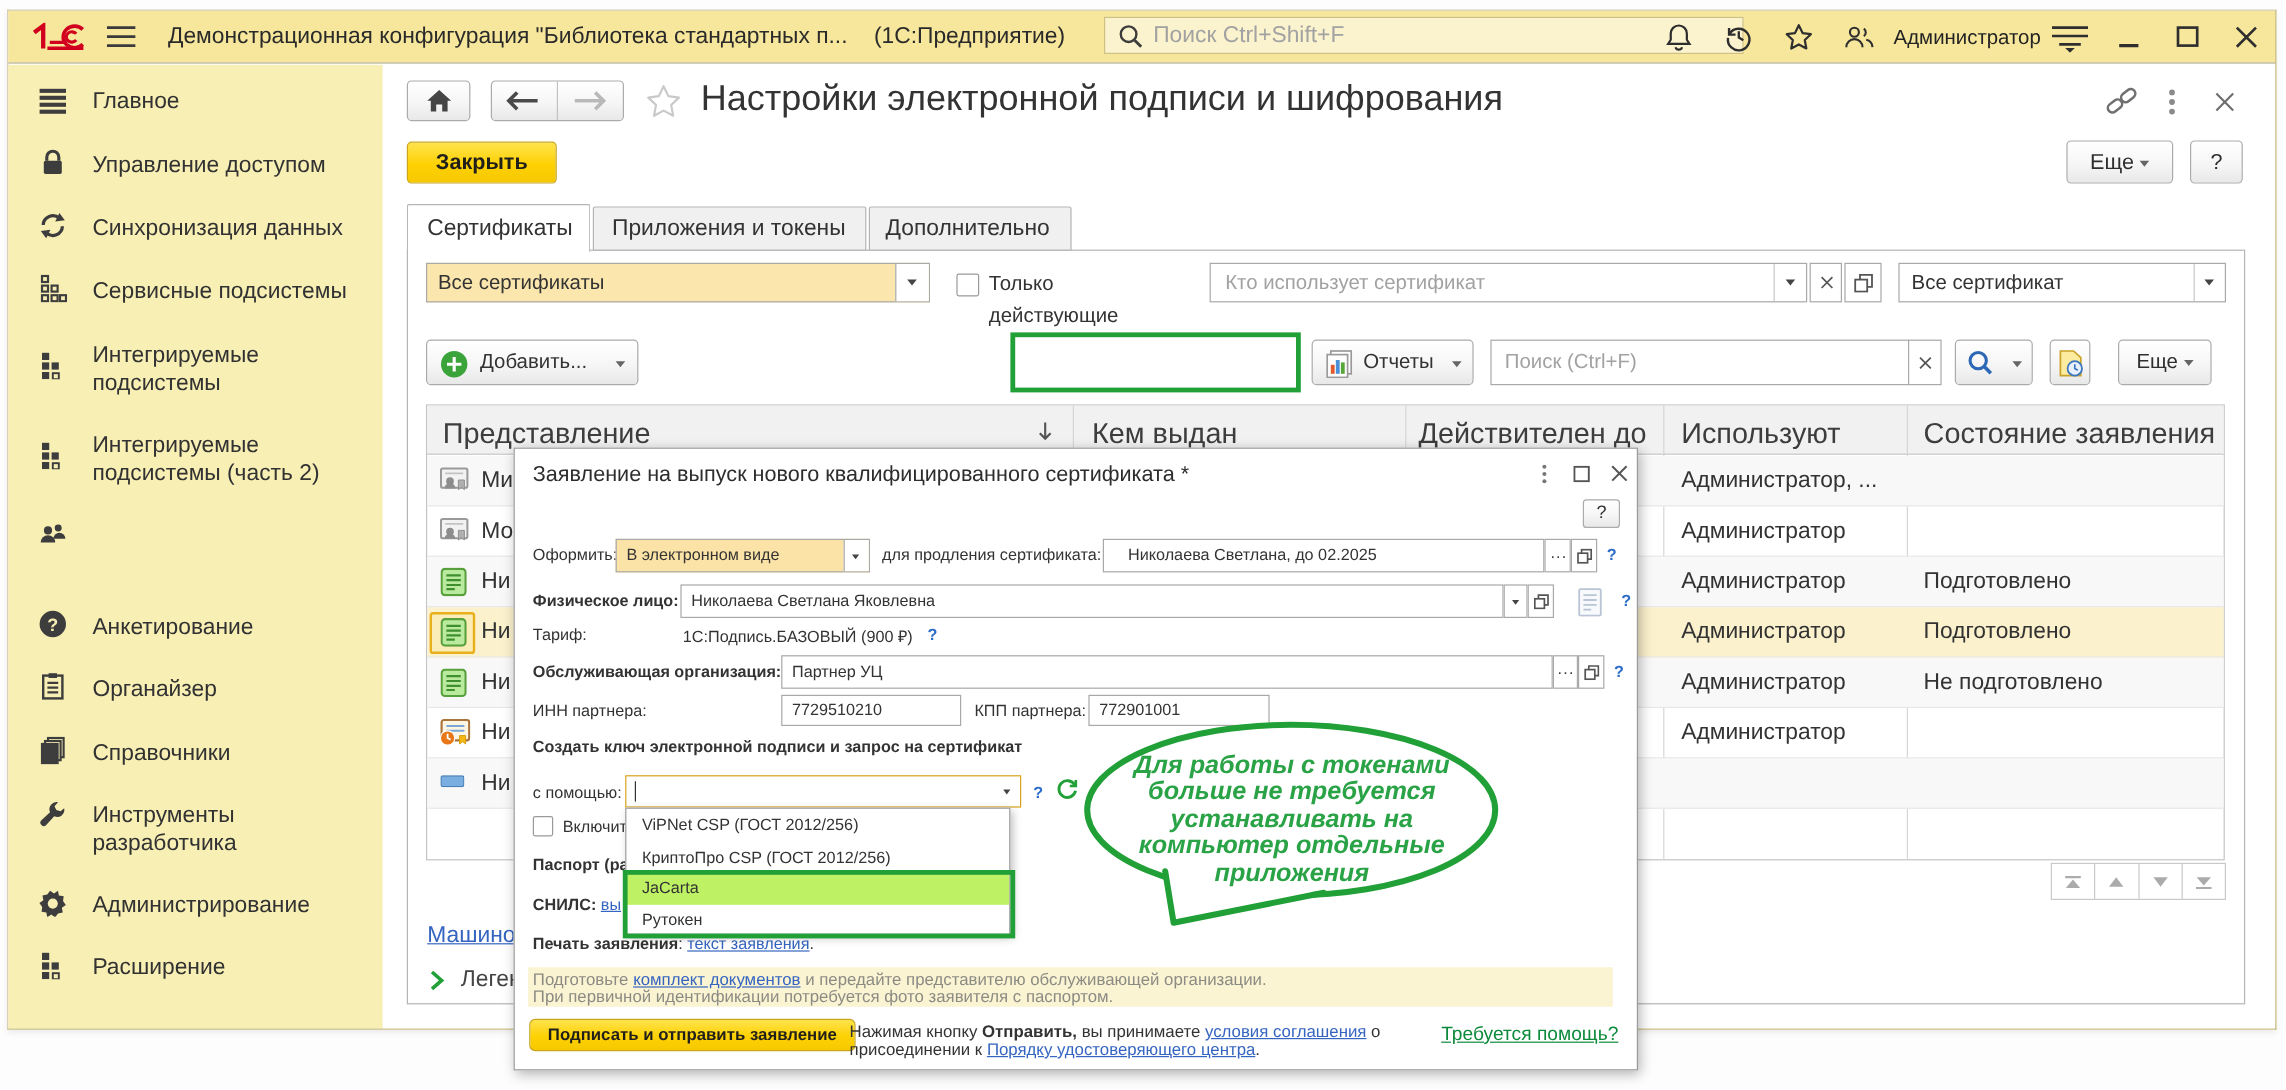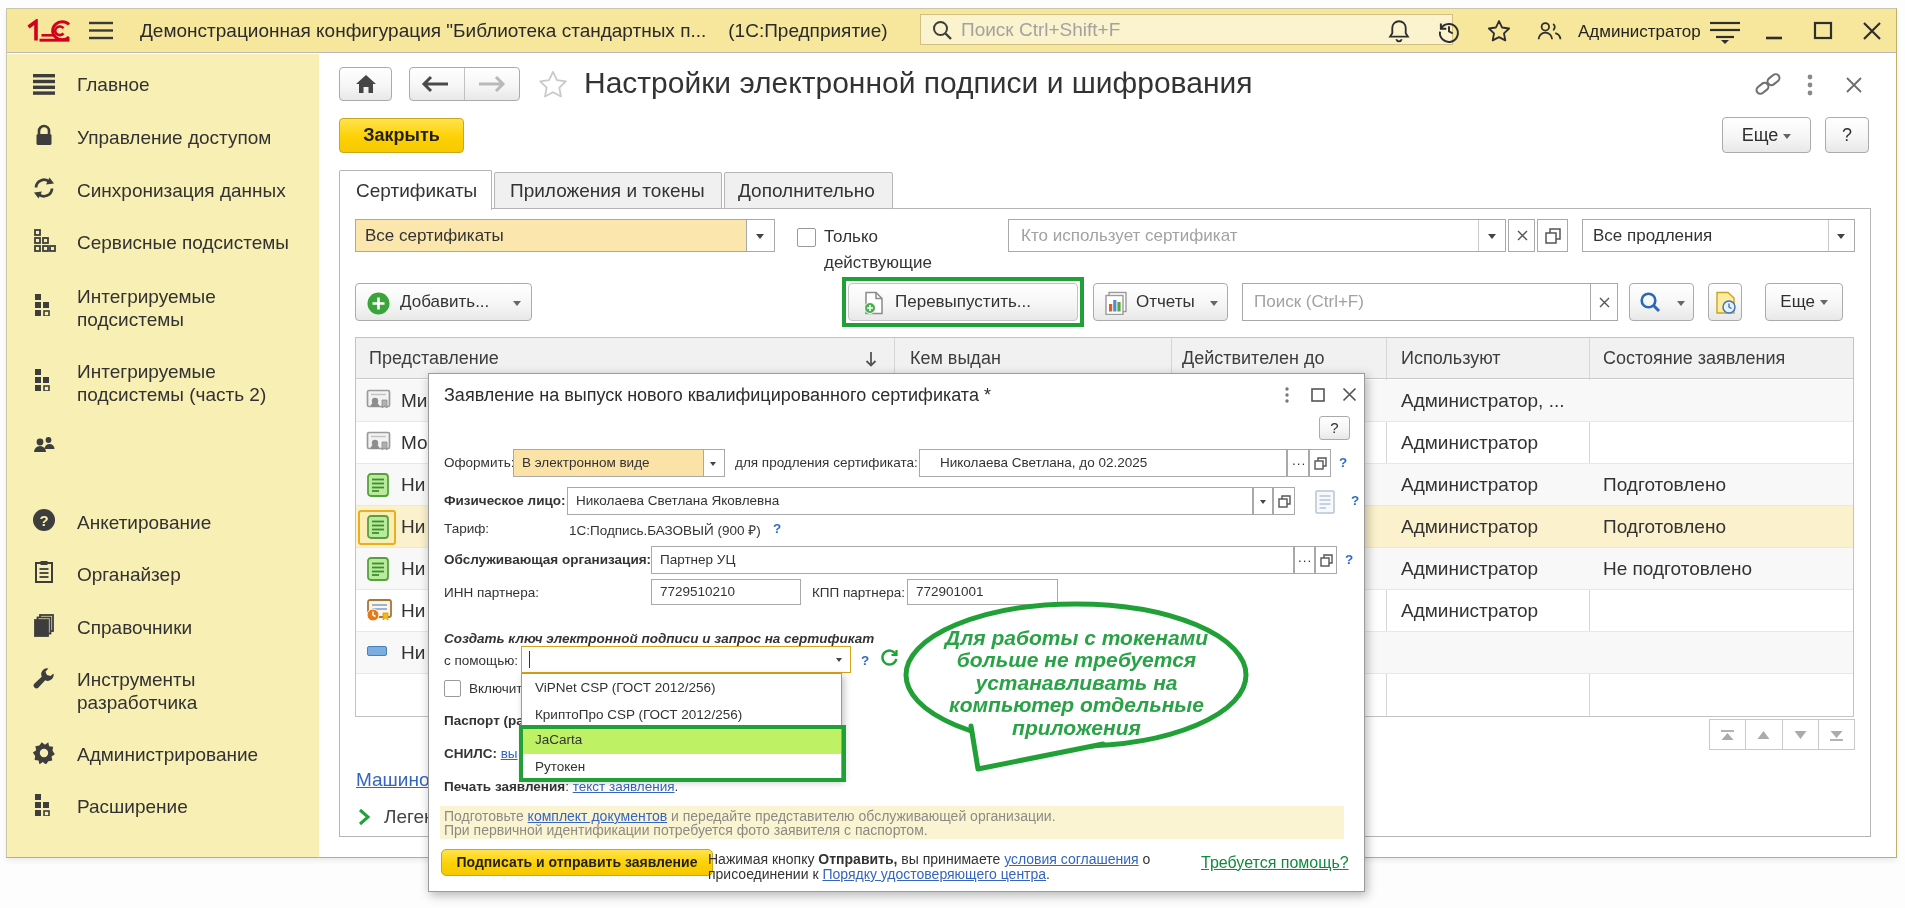--- a/index.html
+++ b/index.html
@@ -7,21 +7,21 @@
 .abs{position:absolute;}
 .btn{position:absolute;background:linear-gradient(#ffffff,#f6f6f6 55%,#e8e8e8);border:1px solid #ababab;border-radius:4px;color:#2f2f2f;text-align:center;}
 .ybtn{position:absolute;background:linear-gradient(#ffe34d,#fdd103 55%,#f7c800);border:1px solid #c9a61c;border-radius:4px;color:#211f1a;font-weight:bold;text-align:center;}
 .inp{position:absolute;background:#fff;border:1px solid #a9a9a9;}
 .lbl{position:absolute;color:#333;white-space:nowrap;}
 .ph{color:#a2a2a2;}
 .lnk{color:#3565c0;text-decoration:underline;}
 .car{display:inline-block;width:0;height:0;border-left:4px solid transparent;border-right:4px solid transparent;border-top:5px solid #444;vertical-align:middle;}
 .mi{position:absolute;left:32px;width:24px;height:24px;}
 .mt{position:absolute;left:77px;font-size:19px;color:#323232;white-space:nowrap;line-height:23px;}
-.hdrtxt{position:absolute;font-size:18px;color:#3d3d3d;white-space:nowrap;}
+.hdrtxt{position:absolute;font-size:24px;color:#3d3d3d;white-space:nowrap;}
 .cell{position:absolute;font-size:19px;color:#333;white-space:nowrap;}
 .sep{position:absolute;background:#d6d6d6;width:1px;}
 .rsep{left:0;width:1497px;height:1px;background:#e8e8e8;}
 .dbtn{background:#fff;border:1px solid #a9a9a9;}
 </style></head>
 <body>
 <div id="app">
 <div class="abs" id="win" style="left:6px;top:8px;width:1891px;height:850px;border:1px solid #ccc6a8;border-right-color:#bfb069;border-bottom-color:#bfb069;background:#fff;box-shadow:0 3px 5px rgba(0,0,0,0.07);"></div>
 <div class="abs" id="topbar" style="left:7px;top:9px;width:1889px;height:44px;background:#f7e79c;border-bottom:1px solid #b8b8b8;"></div>
 
@@ -245,42 +245,33 @@
 <div class="abs" style="right:0;top:0;width:27px;height:31px;border-left:1px solid #c9c9c9;"><span class="car" style="margin:13px 0 0 9px;"></span></div>
     </div>
 <div class="abs" style="left:1508px;top:219px;width:27px;height:33px;border:1px solid #a9a9a9;background:#fff;"><svg width="11" height="11" viewBox="0 0 11 11" style="margin:10px 0 0 8px;">
         <path d="M1 1 L10 10 M10 1 L1 10" stroke="#555" stroke-width="1.4"></path>
       </svg></div>
 <div class="abs" style="left:1537px;top:219px;width:31px;height:33px;border:1px solid #a9a9a9;background:#fff;"><svg width="16" height="16" viewBox="0 0 16 16" style="margin:8px 0 0 7px;">
         <rect x="1" y="5" width="10" height="10" fill="none" stroke="#555" stroke-width="1.5"></rect>
         <path d="M5 5 V1 H15 V11 H11" fill="none" stroke="#555" stroke-width="1.5"></path>
       </svg></div>
 <div class="abs" style="left:1582px;top:219px;width:273px;height:33px;border:1px solid #a9a9a9;background:#fff;">
-<div class="lbl" style="left:10px;top:6px;font-size:17px;">Все продления</div>
+<div class="lbl" style="left:10px;top:6px;font-size:17px;">Все сертификат</div>
 <div class="abs" style="right:0;top:0;width:26px;height:31px;border-left:1px solid #c9c9c9;"><span class="car" style="margin:13px 0 0 8px;"></span></div>
     </div>
 
 <div class="btn" style="left:355px;top:283px;width:177px;height:38px;">
 <svg class="abs" style="left:11px;top:8px;" width="23" height="23" viewBox="0 0 23 23">
         <circle cx="11.5" cy="11.5" r="11" fill="#3aa43a"></circle>
         <path d="M11.5 5.5 V17.5 M5.5 11.5 H17.5" stroke="#fff" stroke-width="2.6"></path>
       </svg>
 <div class="lbl" style="left:44px;top:8px;font-size:17px;">Добавить...</div>
 <span class="car abs" style="right:10px;top:17px;border-top-color:#666;"></span>
     </div>
 <div class="abs" style="left:842px;top:277px;width:242px;height:50px;border:4px solid #21a038;"></div>
-<div class="btn" style="left:848px;top:283px;width:230px;height:38px;border-color:#c4c4c4;">
-<svg class="abs" style="left:14px;top:7px;" width="22" height="24" viewBox="0 0 22 24">
-        <path d="M3 1.5 H13 L19 7.5 V22.5 H3 Z" fill="#fff" stroke="#8a8a8a" stroke-width="1.5"></path>
-        <path d="M13 1.5 V7.5 H19" fill="none" stroke="#8a8a8a" stroke-width="1.5"></path>
-        <circle cx="7" cy="17" r="5.5" fill="#4caf50" stroke="#fff"></circle>
-        <path d="M7 14 V20 M4 17 H10" stroke="#fff" stroke-width="1.6"></path>
-      </svg>
-<div class="lbl" style="left:46px;top:8px;font-size:17px;">Перевыпустить...</div>
-    </div>
 <div class="btn" style="left:1093px;top:283px;width:135px;height:38px;">
 <svg class="abs" style="left:10px;top:7px;" width="24" height="24" viewBox="0 0 24 24">
         <rect x="5" y="1.5" width="17" height="19" fill="#fff" stroke="#9a9a9a" stroke-width="1.4"></rect>
         <rect x="2" y="4.5" width="17" height="19" fill="#fff" stroke="#9a9a9a" stroke-width="1.4"></rect>
         <rect x="5" y="13" width="3.2" height="7.5" fill="#e05a2b"></rect>
         <rect x="9.2" y="9" width="3.2" height="11.5" fill="#4a90d9"></rect>
         <rect x="13.4" y="11" width="3.2" height="9.5" fill="#57a639"></rect>
       </svg>
 <div class="lbl" style="left:42px;top:8px;font-size:17px;">Отчеты</div>
 <span class="car abs" style="right:9px;top:17px;border-top-color:#666;"></span>
@@ -503,21 +494,21 @@
 
 <div class="lbl" style="left:15px;top:211px;">ИНН партнера:</div>
 <div class="abs" style="left:222px;top:205px;width:150px;height:26px;border:1px solid #a9a9a9;background:#fff;">
         <div class="lbl" style="left:8px;top:4px;">7729510210</div>
       </div>
 <div class="lbl" style="left:383px;top:211px;">КПП партнера:</div>
 <div class="abs" style="left:478px;top:205px;width:151px;height:26px;border:1px solid #a9a9a9;background:#fff;">
         <div class="lbl" style="left:8px;top:4px;">772901001</div>
       </div>
 
-<div class="lbl" style="left:15px;top:257px;font-weight:bold;font-style:italic;">Создать ключ электронной подписи и запрос на сертификат</div>
+<div class="lbl" style="left:15px;top:241px;font-weight:bold;">Создать ключ электронной подписи и запрос на сертификат</div>
 
 <div class="lbl" style="left:15px;top:279px;">с помощью:</div>
 <div class="abs" style="left:92px;top:272px;width:330px;height:27px;border:1px solid #d9a21b;background:#fff;">
 <div class="abs" style="left:7px;top:4px;width:1px;height:17px;background:#333;"></div>
 <span class="car abs" style="right:8px;top:11px;border-left-width:3.5px;border-right-width:3.5px;border-top-width:4.5px;"></span>
       </div>
 <div class="lbl" style="left:432px;top:279px;color:#2d6dc9;font-weight:bold;">?</div>
 <svg class="abs" style="left:450px;top:274px;" width="20" height="20" viewBox="0 0 20 20">
         <path d="M16.5 6 A7 7 0 1 0 17.3 11" fill="none" stroke="#21a038" stroke-width="2.4"></path>
         <path d="M17.5 2 V7 H12.5" fill="none" stroke="#21a038" stroke-width="2.2"></path>

